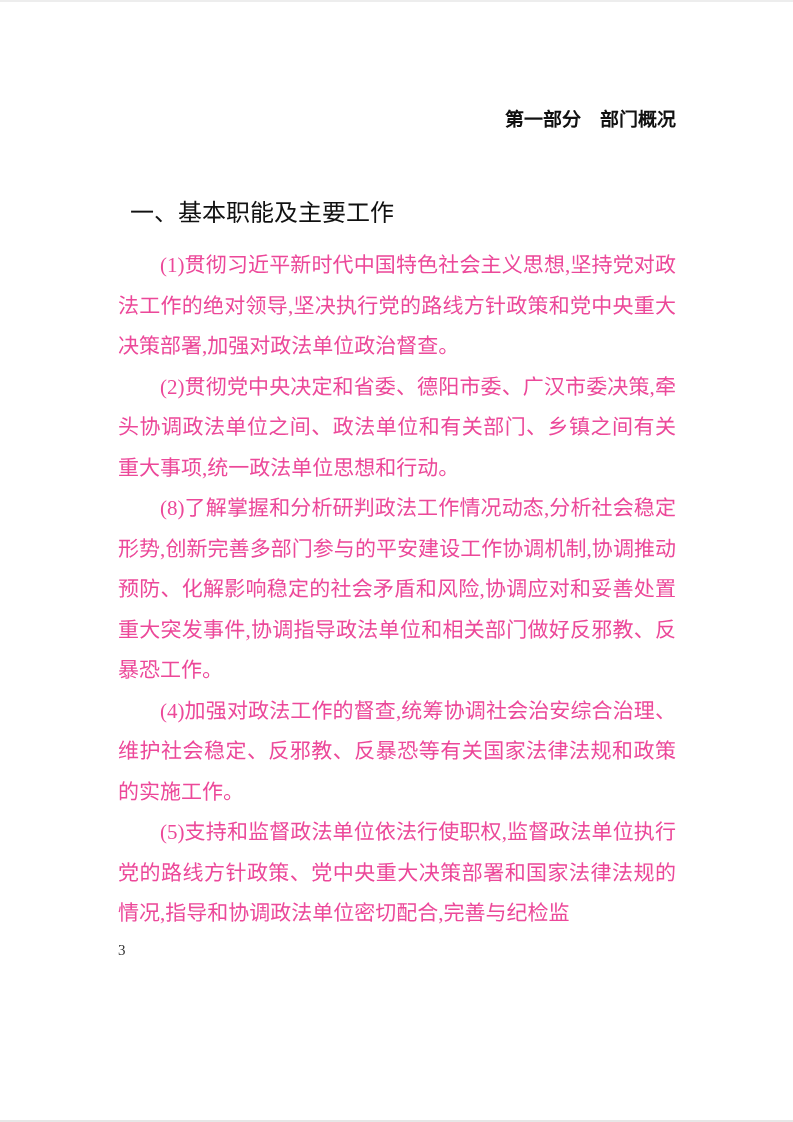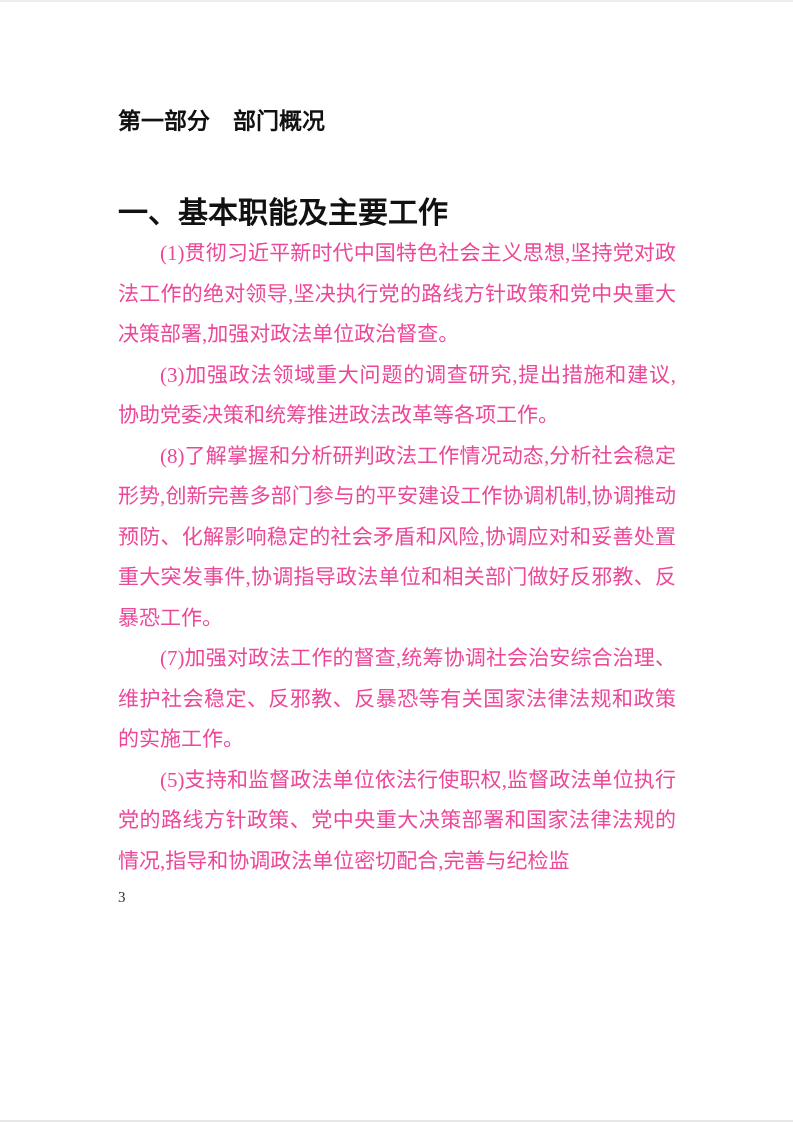--- a/index.html
+++ b/index.html
@@ -17,35 +17,35 @@
     overflow: hidden;
     color: #1b1b1b;
   }
   .page {
     box-sizing: border-box;
     width: 793px;
     height: 1118px;
     padding: 103px 117px 0 118px;
   }
   .doc-title {
-    font-family: Liberation Sans, sans-serif;
+    font-family: Liberation Mono, monospace;
     font-weight: bold;
-    font-size: 23px;
+    font-size: 19px;
     line-height: 32px;
-    text-align: left;
+    text-align: right;
     color: #111111;
     margin: 0 0 56px 0;
   }
   .section-heading {
     font-family: "Liberation Sans", sans-serif;
-    font-weight: bold;
-    font-size: 30px;
+    font-weight: normal;
+    font-size: 24px;
     line-height: 40px;
     color: #111111;
-    margin: 0;
+    margin: 12px;
   }
   .subsection-heading {
     font-family: "Liberation Serif", serif;
     font-weight: normal;
     font-size: 21px;
     line-height: 41px;
     color: #1b1b1b;
     margin: 0;
     text-indent: 1.75em;
     letter-spacing: 0.5px;
@@ -72,23 +72,23 @@
 <body>
 
 <div class="page">
   <h1 class="doc-title">第一部分　部门概况</h1>
 
   <h2 class="section-heading">一、基本职能及主要工作</h2>
 
 
   <p class="body-paragraph">(1)贯彻习近平新时代中国特色社会主义思想,坚持党对政法工作的绝对领导,坚决执行党的路线方针政策和党中央重大决策部署,加强对政法单位政治督查。</p>
 
+  <p class="body-paragraph">(2)贯彻党中央决定和省委、德阳市委、广汉市委决策,牵头协调政法单位之间、政法单位和有关部门、乡镇之间有关重大事项,统一政法单位思想和行动。</p>
 
-  <p class="body-paragraph">(3)加强政法领域重大问题的调查研究,提出措施和建议,协助党委决策和统筹推进政法改革等各项工作。</p>
 
   <p class="body-paragraph">(8)了解掌握和分析研判政法工作情况动态,分析社会稳定形势,创新完善多部门参与的平安建设工作协调机制,协调推动预防、化解影响稳定的社会矛盾和风险,协调应对和妥善处置重大突发事件,协调指导政法单位和相关部门做好反邪教、反暴恐工作。</p>
 
-  <p class="body-paragraph">(7)加强对政法工作的督查,统筹协调社会治安综合治理、维护社会稳定、反邪教、反暴恐等有关国家法律法规和政策的实施工作。</p>
+  <p class="body-paragraph">(4)加强对政法工作的督查,统筹协调社会治安综合治理、维护社会稳定、反邪教、反暴恐等有关国家法律法规和政策的实施工作。</p>
 
   <p class="body-paragraph">(5)支持和监督政法单位依法行使职权,监督政法单位执行党的路线方针政策、党中央重大决策部署和国家法律法规的情况,指导和协调政法单位密切配合,完善与纪检监</p>
 
   <div class="page-number">3</div>
 </div>
 
 </body></html>

